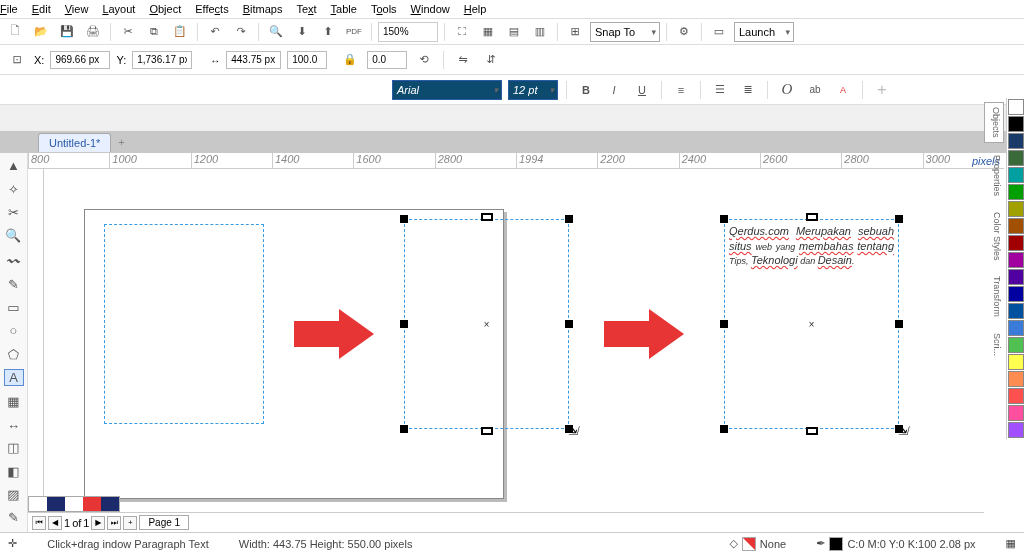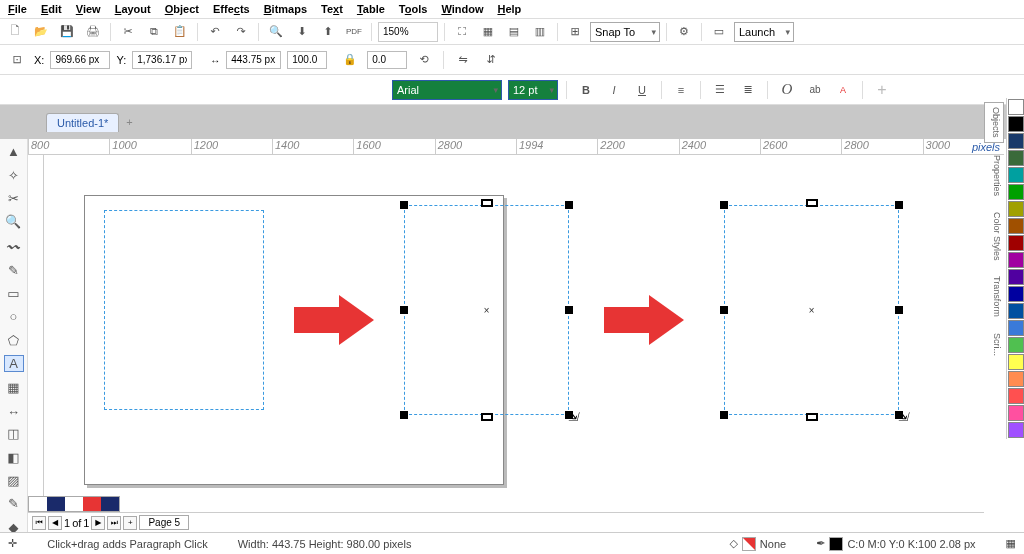--- a/index.html
+++ b/index.html
@@ -1,30 +1,30 @@
 <!DOCTYPE html>
 <html><head>
 <meta charset="utf-8">
 <style>
 * { margin:0; padding:0; box-sizing:border-box; font-family:Arial,sans-serif; font-size:11px; user-select:none; }
 body { background:#f0f0f0; width:1024px; height:554px; overflow:hidden; position:relative; }
-.menubar { display:flex; gap:14px; padding:3px 8px; background:#fff; border-bottom:1px solid #ddd;font-weight:bold; }
+.menubar { display:flex; gap:14px; padding:3px 0; background:#fff; border-bottom:1px solid #ddd; }
 .menubar span { cursor:pointer; }
 .menubar .u { text-decoration:underline; }
 .toolbar { display:flex; align-items:center; gap:4px; padding:2px 4px; background:#fff; border-bottom:1px solid #ddd; height:26px; }
 .tbtn { width:22px; height:22px; display:flex; align-items:center; justify-content:center; border-radius:2px; color:#555; cursor:pointer; }
 .tinput { height:20px; border:1px solid #ccc; padding:0 4px; background:#fff; font-size:10px; }
 .sep { width:1px; height:18px; background:#ddd; margin:0 2px; }
 .propbar { display:flex; align-items:center; gap:6px; padding:2px 6px; background:#fff; border-bottom:1px solid #ddd; height:30px; }
 .propbar2 { display:flex; align-items:center; gap:6px; padding:2px 6px; background:#fff; border-bottom:1px solid #ddd; height:30px; }
 .field { border:1px solid #bbb; background:#fff; height:18px; padding:0 4px; font-size:10px; }
 .dropdown { border:1px solid #aaa; background:#fff; height:20px; padding:0 18px 0 4px; font-size:11px; position:relative; display:inline-flex; align-items:center; }
 .dropdown::after { content:"▾"; position:absolute; right:3px; font-size:9px; color:#666; }
-.dropdown.blue { background:#15803d; color:#fff; border-color:#2a5aa9; }
-.tabbar { display:flex; align-items:center; background:#c8c8c8; height:34px; padding-left:20px; }
+.dropdown.blue { background:#0c4a6e; color:#fff; border-color:#2a5aa9;font-style:italic; }
+.tabbar { display:flex; align-items:center; background:#c8c8c8; height:22px; padding-left:12px;margin-top:26px; }
 .tab { background:#e8f0ff; border:1px solid #aaa; border-bottom:none; padding:3px 10px; color:#2a5aa9; font-size:11px; border-radius:3px 3px 0 0; }
 .tabplus { width:20px; text-align:center; color:#888; }
 .workspace { display:flex; height:420px; background:#fff; }
 .toolbox { width:28px; background:#f8f8f8; border-right:1px solid #ddd; display:flex; flex-direction:column; align-items:center; gap:6px; padding-top:4px; }
 .toolbox .tool { width:20px; height:20px; display:flex; align-items:center; justify-content:center; color:#555; cursor:pointer; font-size:13px; }
 .canvas-wrap { flex:1; position:relative; background:#fff; overflow:hidden;font-style:italic; }
 .ruler-h { position:absolute; top:0; left:0; right:20px; height:16px; background:#fff; border-bottom:1px solid #ccc; display:flex; font-size:8px; color:#888; }
 .ruler-h .tick { flex:1; border-left:1px solid #ccc; padding-left:2px; }
 .ruler-h .lbl { position:absolute; right:4px; top:2px; color:#2a5aa9; }
 .ruler-v { position:absolute; top:16px; left:0; bottom:0; width:16px; background:#fff; border-right:1px solid #ccc; }
@@ -212,20 +212,21 @@
         <div class="selhandle" style="right:-5px;bottom:-5px"></div>
         <div style="position:absolute;right:-10px;bottom:-10px;font-size:12px">⇲</div>
       </div>
 
       <div style="position:absolute;left:560px;top:140px;display:flex;align-items:center">
         <div class="arrow-body" style="width:45px;height:26px"></div>
         <div class="arrow-head"></div>
       </div>
 
       <div class="textframe" style="left:680px;top:50px;width:175px;height:210px;padding:4px">
+        <div class="ptext"><span class="wavy">Qerdus.com</span> <span class="wavy">Merupakan</span> <span class="wavy">sebuah</span> <span class="wavy">situs</span> web yang <span class="wavy">membahas</span> <span class="wavy">tentang</span> Tips, <span class="wavy">Teknologi</span> dan <span class="wavy">Desain</span>.</div>
         <div class="selhandle" style="left:-5px;top:-5px"></div>
         <div class="midhandle" style="left:50%;top:-7px;transform:translateX(-50%)"></div>
         <div class="selhandle" style="right:-5px;top:-5px"></div>
         <div class="selhandle" style="left:-5px;top:50%;transform:translateY(-50%)"></div>
         <div class="cross" style="left:50%;top:50%;transform:translate(-50%,-50%)">×</div>
         <div class="selhandle" style="right:-5px;top:50%;transform:translateY(-50%)"></div>
         <div class="selhandle" style="left:-5px;bottom:-5px"></div>
         <div class="midhandle" style="left:50%;bottom:-7px;transform:translateX(-50%)"></div>
         <div class="selhandle" style="right:-5px;bottom:-5px"></div>
         <div style="position:absolute;right:-10px;bottom:-10px;font-size:12px">⇲</div>
@@ -275,27 +276,27 @@
 
 <div class="nav">
   <div class="navbtn">⏮</div>
   <div class="navbtn">◀</div>
   <span>1</span>
   <span>of</span>
   <span>1</span>
   <div class="navbtn">▶</div>
   <div class="navbtn">⏭</div>
   <div class="navbtn">+</div>
-  <div class="pagetab">Page 5</div>
+  <div class="pagetab">Page 1</div>
 </div>
 
 <div class="statusbar">
   <span>✛</span>
-  <span>Click+drag adds Paragraph Click</span>
-  <span>Width: 443.75  Height: 980.00  pixels</span>
+  <span>Click+drag indow Paragraph Text</span>
+  <span>Width: 443.75  Height: 550.00  pixels</span>
   <span style="flex:1"></span>
   <span style="display:flex;align-items:center;gap:4px">
     <span>◇</span>
       <span class="fill-ico"></span>
       <span>None</span>
   </span>
   <span style="display:flex;align-items:center;gap:4px">
     <span>✒</span>
       <span class="out-sw"></span>
       <span>C:0 M:0 Y:0 K:100  2.08 px</span>

